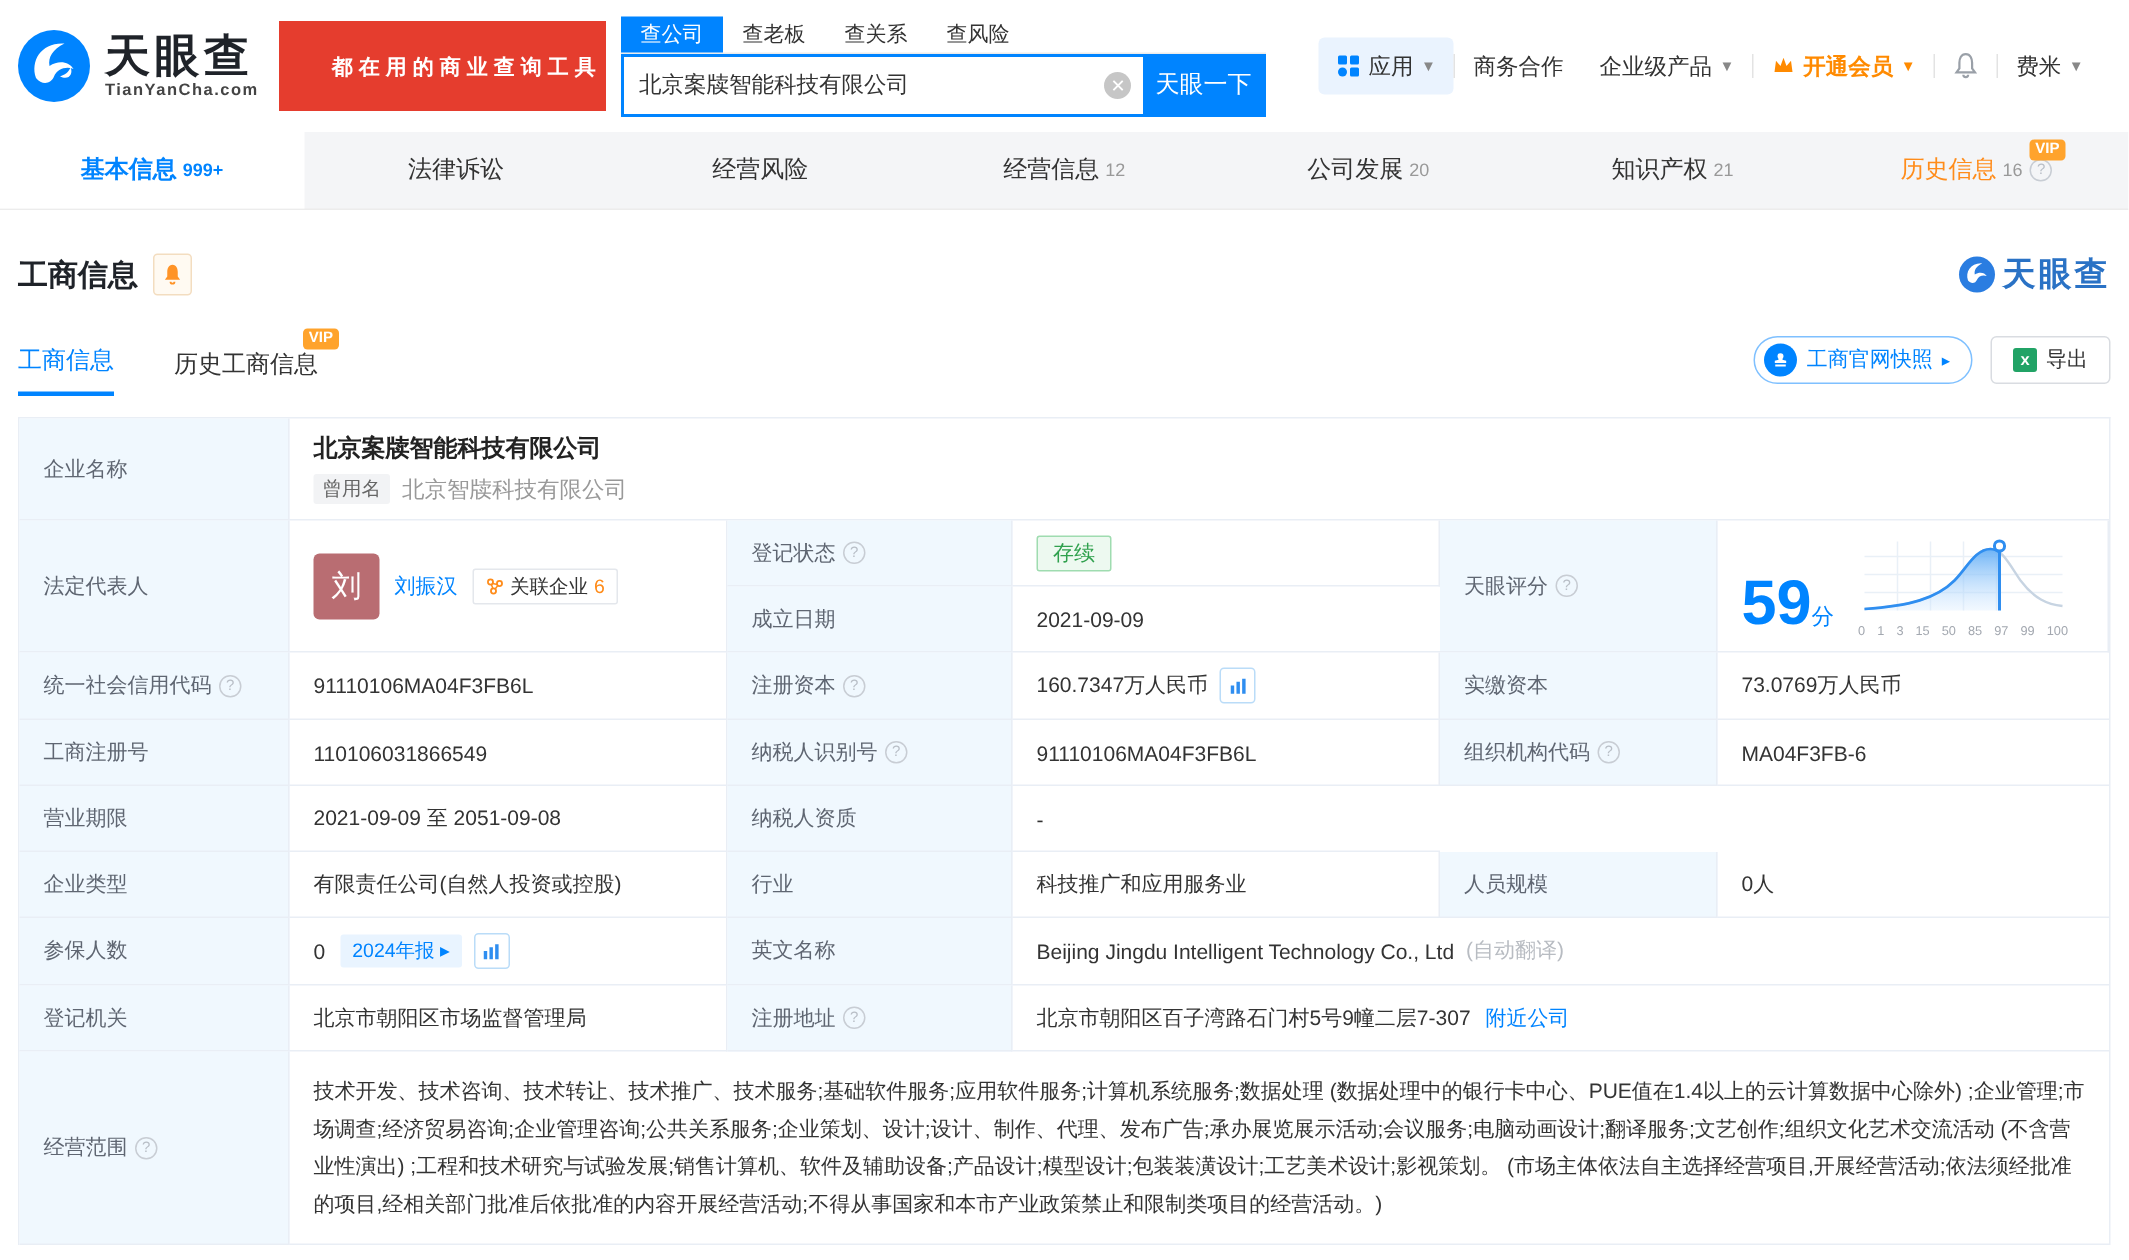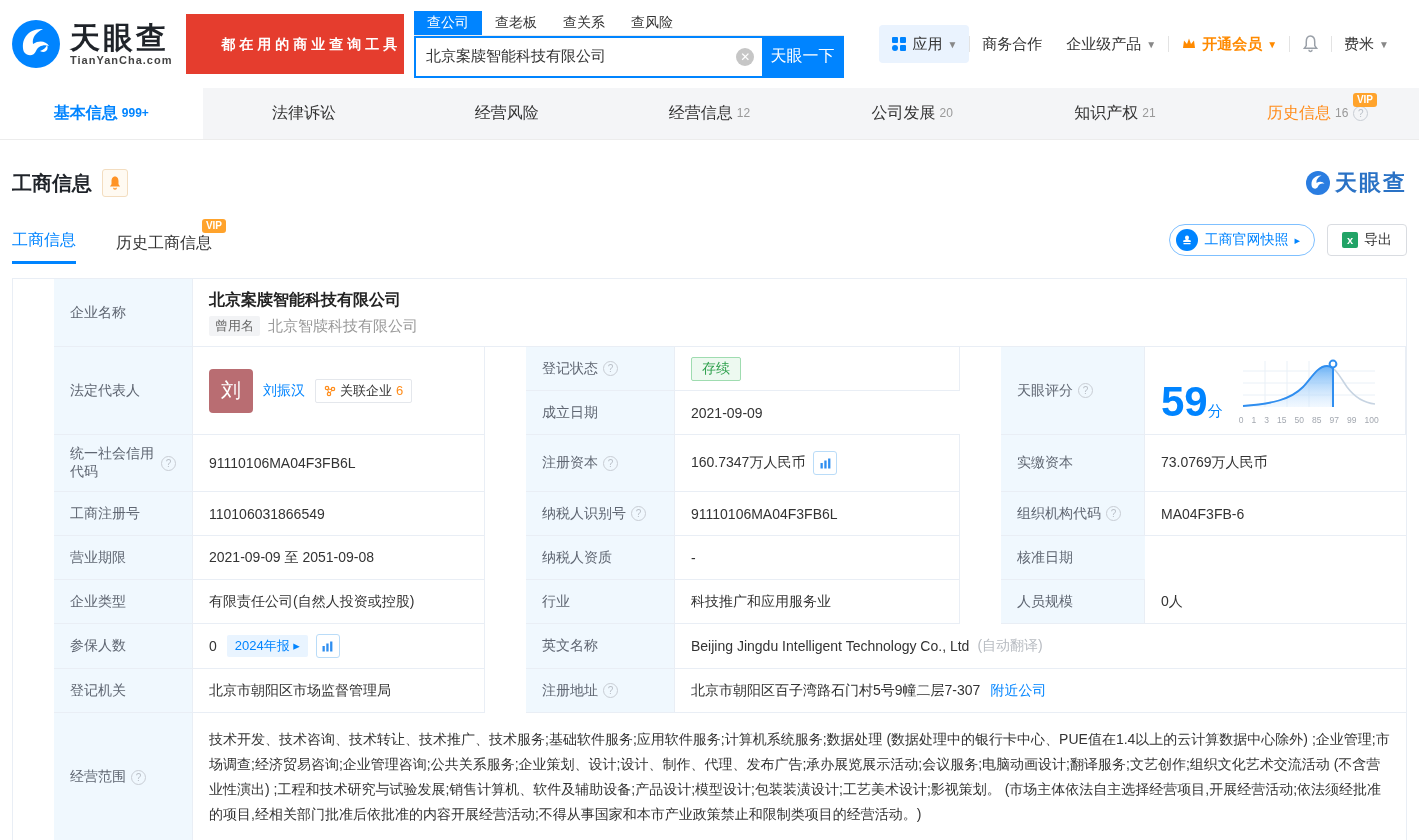--- a/index.html
+++ b/index.html
@@ -70,21 +70,21 @@
     align-items:center; justify-content:center; }
   .xls-ic { width:16px; height:16px; background:#21a366; border-radius:2px; color:#fff; font-size:11px;
     font-weight:bold; line-height:16px; text-align:center;}
 
   
   .tbl { margin-top:14px; border:1px solid #e9eef5; border-bottom:none; }
   .trow { display:grid; grid-template-columns:180px 292px 190px 285px 185px 1fr; }
   .cell { display:flex; align-items:center; padding:10px 16px; border-bottom:1px solid #e9eef5;
     border-right:1px solid #e9eef5; font-size:14px; color:#333; min-height:44px;}
   .cell:last-child { border-right:none; }
-  .lbl { background:#f0f8fe; color:#5f6672;margin-left:41px; }
+  .lbl { background:#f0f8fe; color:#5f6672; }
   .span-rest { grid-column:2 / -1; }
   .span-3 { grid-column:4 / -1; }
   .r2 { grid-template-rows:44px 44px; }
   .rspan2 { grid-row:span 2; }
   .name-big { font-size:16px; font-weight:bold; color:#222; line-height:24px;}
   .former { display:flex; align-items:center; gap:8px; margin-top:4px;}
   .badge-gray { background:#f2f3f5; color:#666; font-size:13px; padding:1px 6px; border-radius:2px;}
   .gray-name { color:#999; font-size:15px; }
   .avatar { width:44px; height:44px; border-radius:4px; background:#b96d72; color:#fff; font-size:20px;
     display:flex; align-items:center; justify-content:center; flex:none;}
@@ -380,21 +380,20 @@
         <span class="qmark">?</span>
       </div>
       <div class="cell">MA04F3FB-6</div>
     </div>
 
     <div class="trow">
       <div class="cell lbl">营业期限</div>
       <div class="cell">2021-09-09 至 2051-09-08</div>
       <div class="cell lbl">纳税人资质</div>
       <div class="cell">-</div>
-      <div class="cell lbl">核准日期</div>
     </div>
 
     <div class="trow">
       <div class="cell lbl">企业类型</div>
       <div class="cell">有限责任公司(自然人投资或控股)</div>
       <div class="cell lbl">行业</div>
       <div class="cell">科技推广和应用服务业</div>
       <div class="cell lbl">人员规模</div>
       <div class="cell">0人</div>
     </div>

